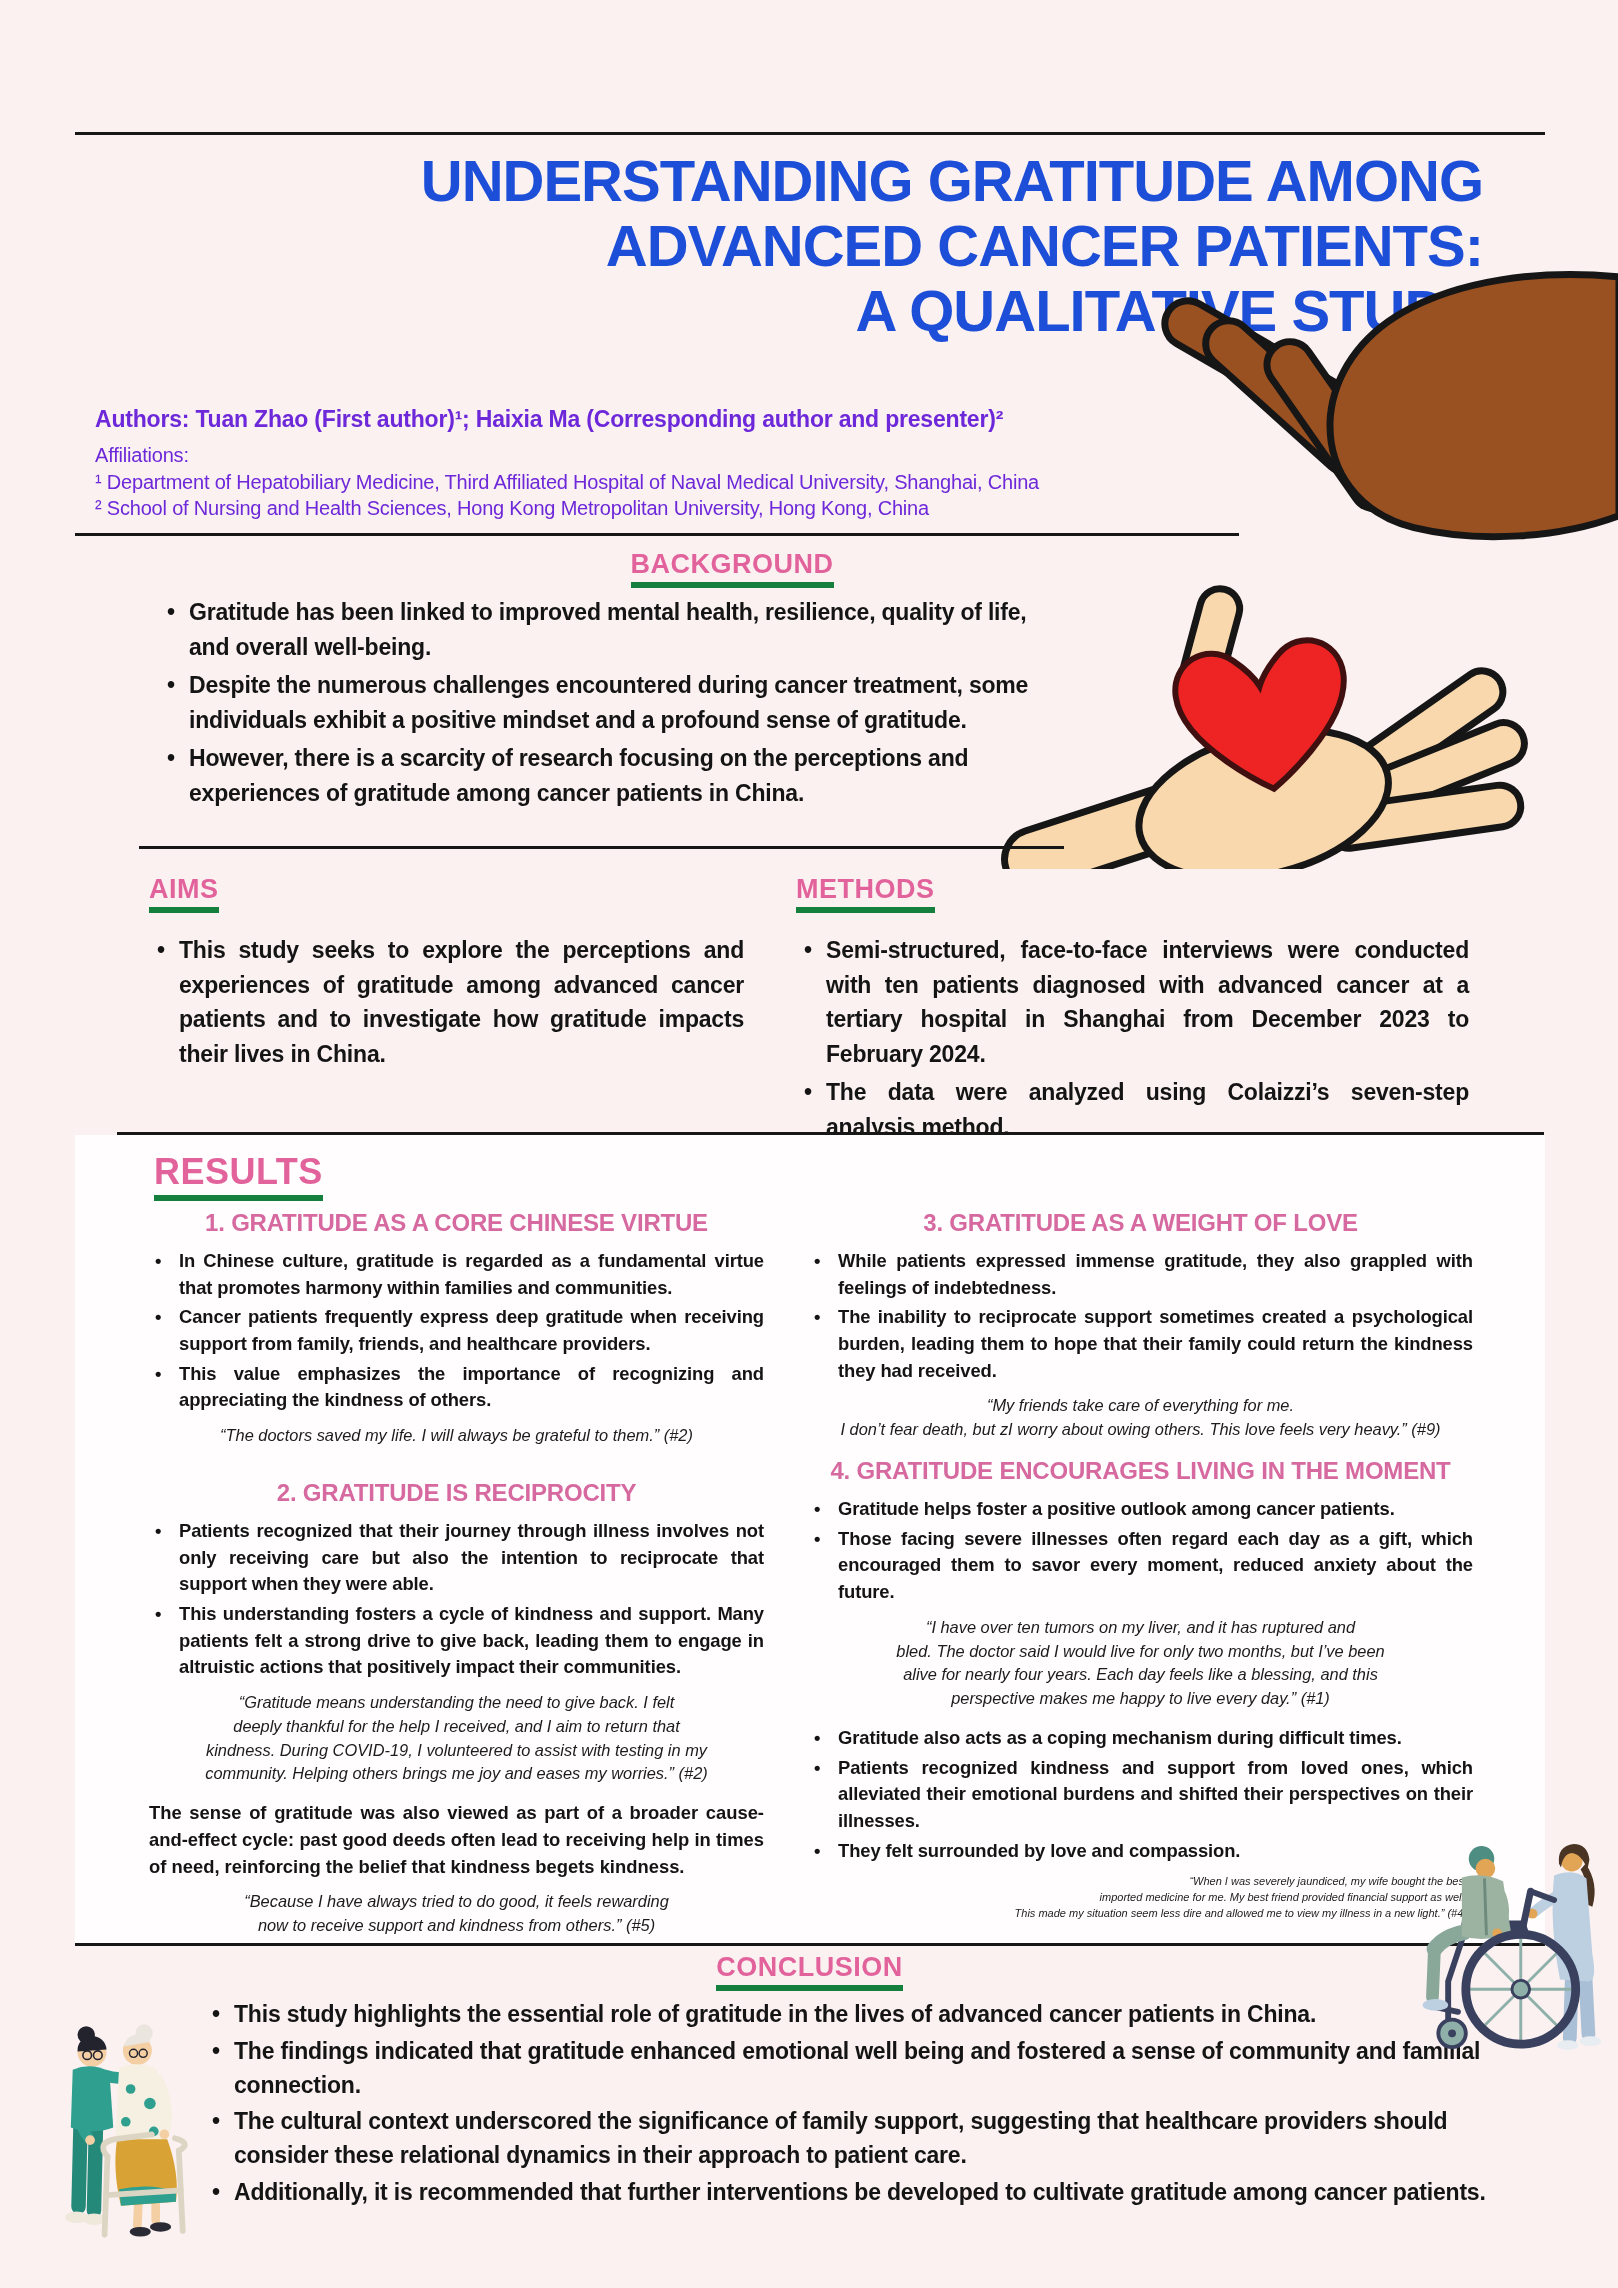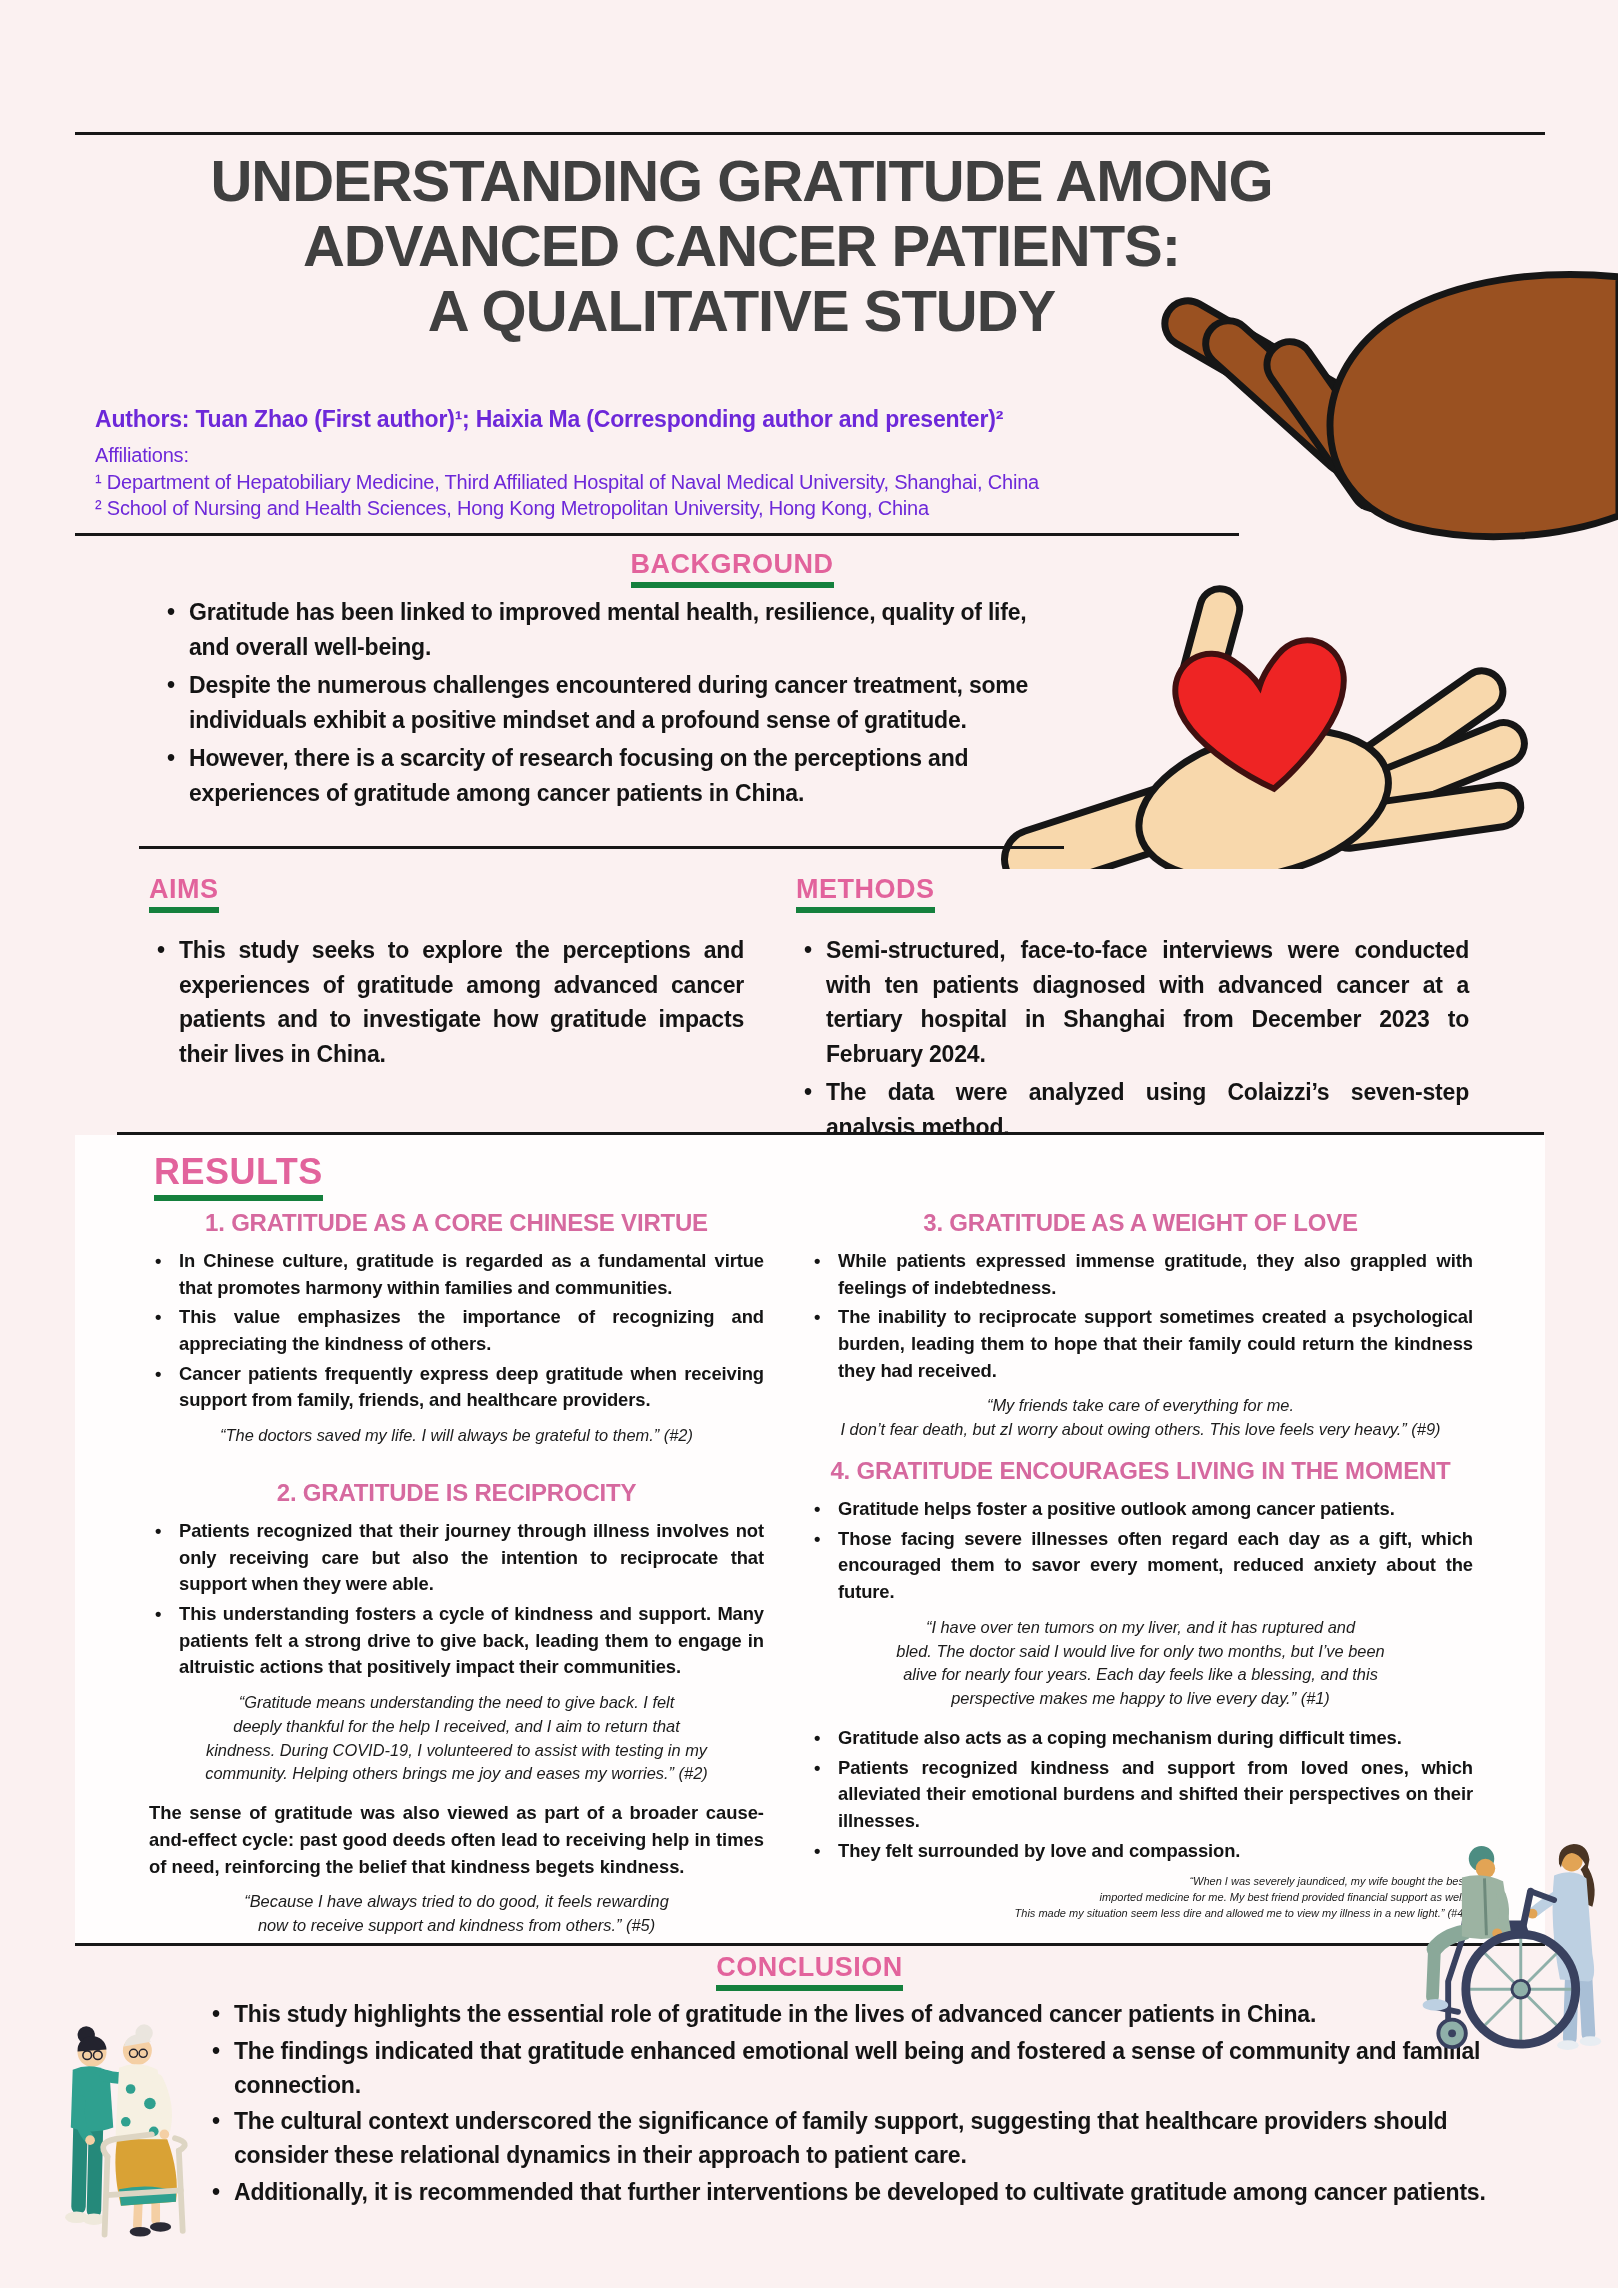--- a/index.html
+++ b/index.html
@@ -6,21 +6,21 @@
   body{font-family:"Liberation Sans","DejaVu Sans",sans-serif;background:#e9e4e4;}
   #poster{position:relative;width:1619px;height:2289px;background:#fbf1f1;overflow:hidden;margin:0 auto;}
 
   .abs{position:absolute;}
   .rule{position:absolute;background:#171717;height:3px;}
 
   
   .conf-line{left:80px;top:96px;font-size:21px;font-weight:bold;color:#111;letter-spacing:-0.2px;}
 
   
-  .title{left:0;top:149px;width:1483px;text-align:center;color:#404040;font-weight:bold;
+  .title{left:0;top:149px;width:1483px;text-align:right;color:#1d4ed8;font-weight:bold;
          font-size:58px;line-height:1.12;letter-spacing:-1px;}
 
   
   .authors{left:95px;top:406px;width:1194px;color:#6d28d9;}
   .authors .main{font-size:23px;font-weight:bold;margin-bottom:9px;letter-spacing:-0.2px;}
   .authors .aff{font-size:20px;line-height:1.33;letter-spacing:-0.2px;}
 
   
   .sec-head{display:inline-block;color:#e2639c;font-weight:bold;font-size:27px;
             border-bottom:6px solid #15803d;padding-bottom:2px;letter-spacing:0.5px;}
@@ -139,22 +139,22 @@
   <div class="rule" style="left:75px;top:1943px;width:1470px;"></div>
 
   <div class="abs results-head">
     <span class="sec-head">RESULTS</span>
   </div>
 
   <div class="abs col col1">
     <div class="sub-head">1. GRATITUDE AS A CORE CHINESE VIRTUE</div>
     <ul class="blist just">
       <li>In Chinese culture, gratitude is regarded as a fundamental virtue that promotes harmony within families and communities.</li>
+      <li>Cancer patients frequently express deep gratitude when receiving support from family, friends, and healthcare providers.</li>
       <li>This value emphasizes the importance of recognizing and appreciating the kindness of others.</li>
-      <li>Cancer patients frequently express deep gratitude when receiving support from family, friends, and healthcare providers.</li>
     </ul>
     <div class="quote">“The doctors saved my life. I will always be grateful to them.” (#2)</div>
     <div class="gap"></div>
     <div class="sub-head">2.  GRATITUDE IS RECIPROCITY</div>
     <ul class="blist just">
       <li>Patients recognized that their journey through illness involves not only receiving care but also the intention to reciprocate that support when they were able.</li>
       <li>This understanding fosters a cycle of kindness and support. Many patients felt a strong drive to give back, leading them to engage in altruistic actions that positively impact their communities.</li>
     </ul>
     <div class="quote">“Gratitude means understanding the need to give back. I felt
 deeply thankful for the help I received, and I aim to return that

